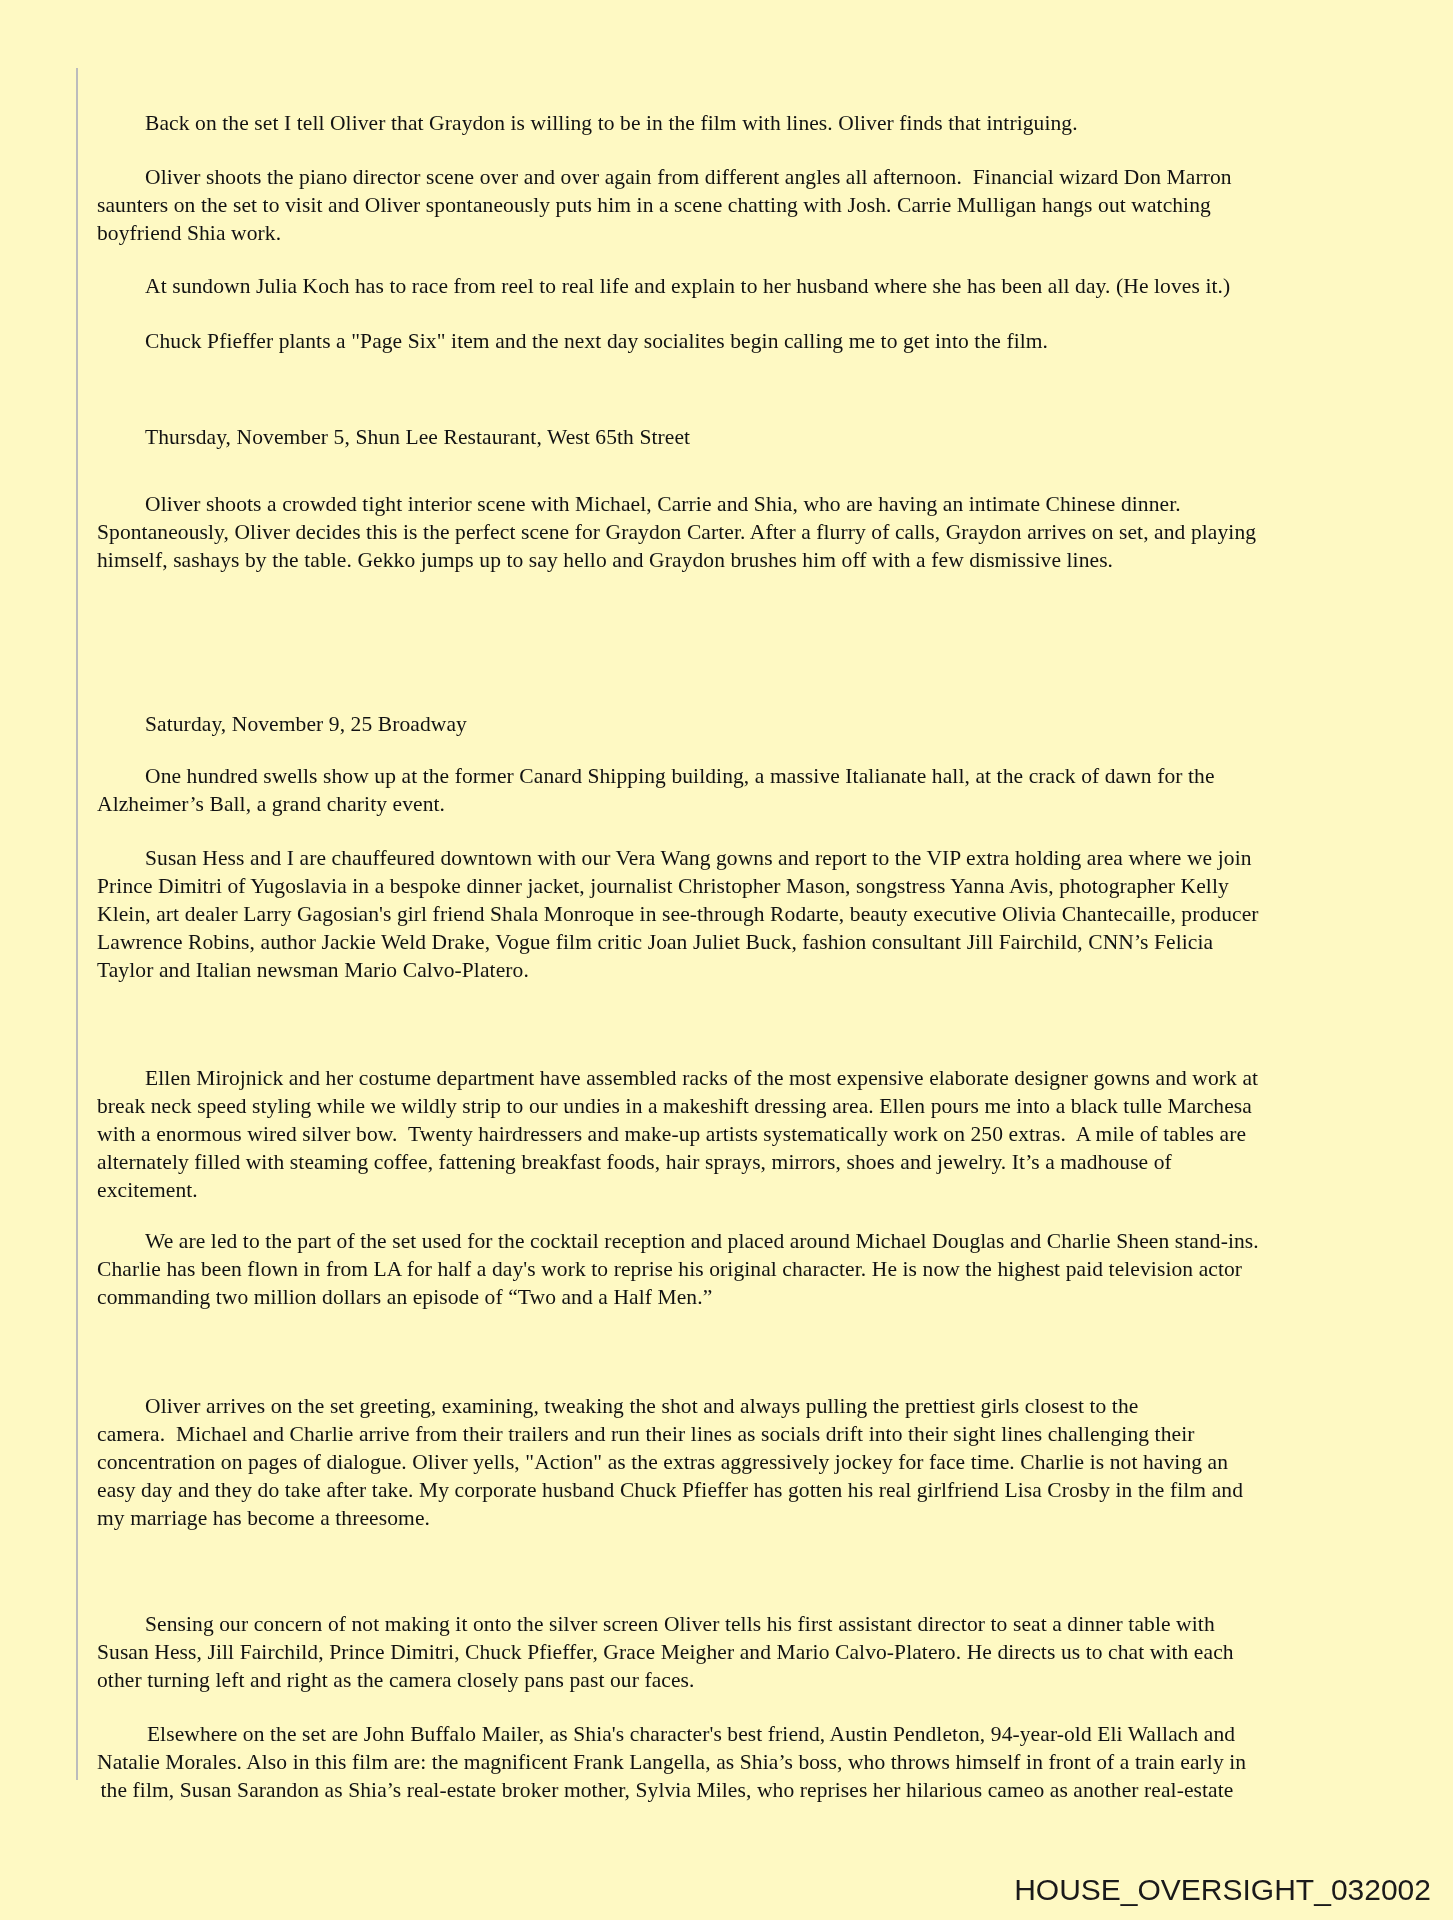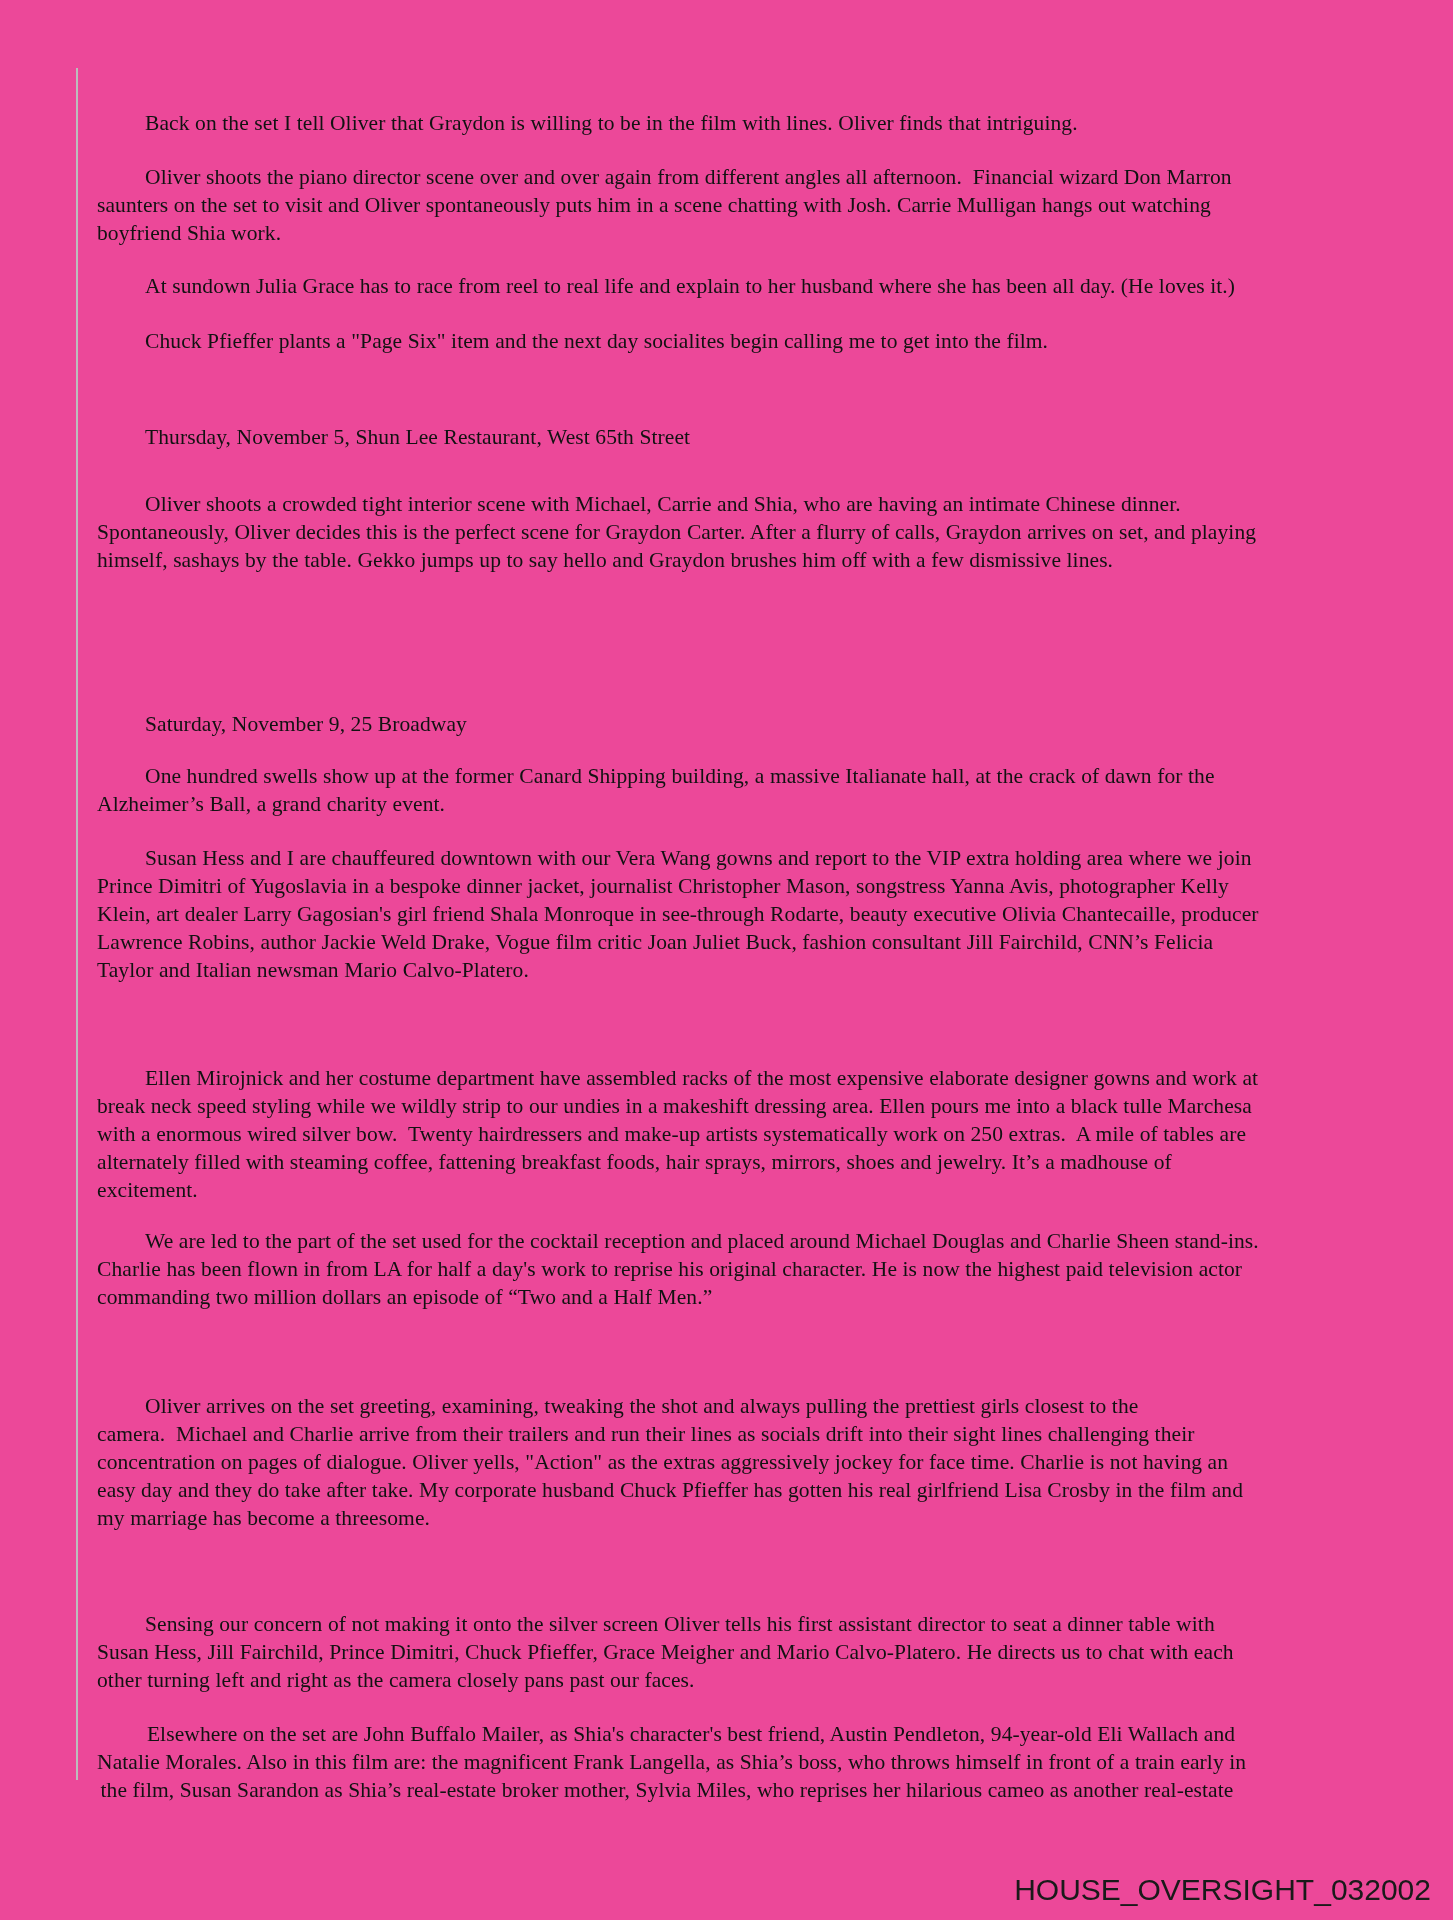--- a/index.html
+++ b/index.html
@@ -4,21 +4,21 @@
 <style>
   html, body {
     margin: 0;
     padding: 0;
     background: #ffffff;
   }
   .page {
     position: relative;
     width: 1453px;
     height: 1920px;
-    background: #ec4899;
+    background: #fef9c3;
     overflow: hidden;
     font-family: "Liberation Serif", "DejaVu Serif", serif;
     color: #121212;
   }
   .edge-line {
     position: absolute;
     left: 76px;
     top: 68px;
     width: 2px;
     height: 1712px;
@@ -62,21 +62,21 @@
 </head>
 <body>
 
 <div class="page">
   <div class="edge-line"></div>
 
   <p id="b0" class="block">Back on the set I tell Oliver that Graydon is willing to be in the film with lines. Oliver finds that intriguing.</p>
   <p id="b1" class="block">Oliver shoots the piano director scene over and over again from different angles all afternoon.  Financial wizard Don Marron
 saunters on the set to visit and Oliver spontaneously puts him in a scene chatting with Josh. Carrie Mulligan hangs out watching
 boyfriend Shia work.</p>
-  <p id="b2" class="block">At sundown Julia Grace has to race from reel to real life and explain to her husband where she has been all day. (He loves it.)</p>
+  <p id="b2" class="block">At sundown Julia Koch has to race from reel to real life and explain to her husband where she has been all day. (He loves it.)</p>
   <p id="b3" class="block">Chuck Pfieffer plants a "Page Six" item and the next day socialites begin calling me to get into the film.</p>
   <p id="b4" class="block">Thursday, November 5, Shun Lee Restaurant, West 65th Street</p>
   <p id="b5" class="block">Oliver shoots a crowded tight interior scene with Michael, Carrie and Shia, who are having an intimate Chinese dinner.
 Spontaneously, Oliver decides this is the perfect scene for Graydon Carter. After a flurry of calls, Graydon arrives on set, and playing
 himself, sashays by the table. Gekko jumps up to say hello and Graydon brushes him off with a few dismissive lines.</p>
   <p id="b6" class="block">Saturday, November 9, 25 Broadway</p>
   <p id="b7" class="block">One hundred swells show up at the former Canard Shipping building, a massive Italianate hall, at the crack of dawn for the
 Alzheimer’s Ball, a grand charity event.</p>
   <p id="b8" class="block">Susan Hess and I are chauffeured downtown with our Vera Wang gowns and report to the VIP extra holding area where we join
 Prince Dimitri of Yugoslavia in a bespoke dinner jacket, journalist Christopher Mason, songstress Yanna Avis, photographer Kelly

